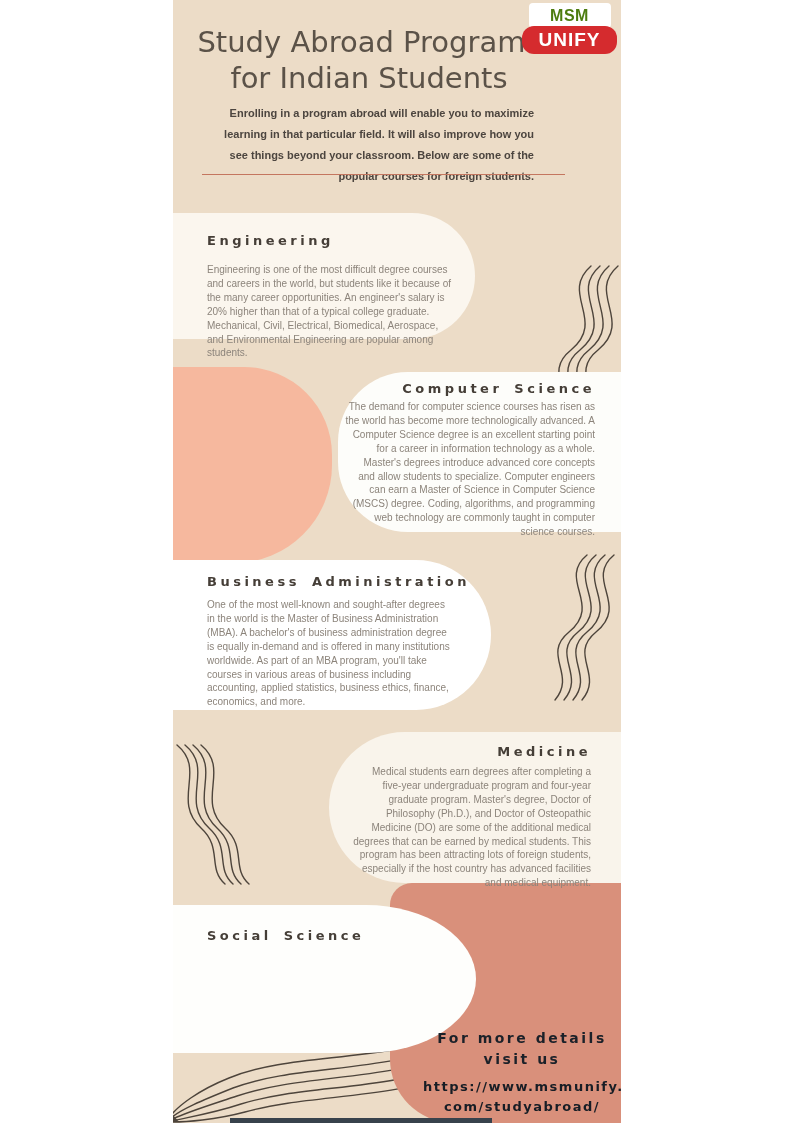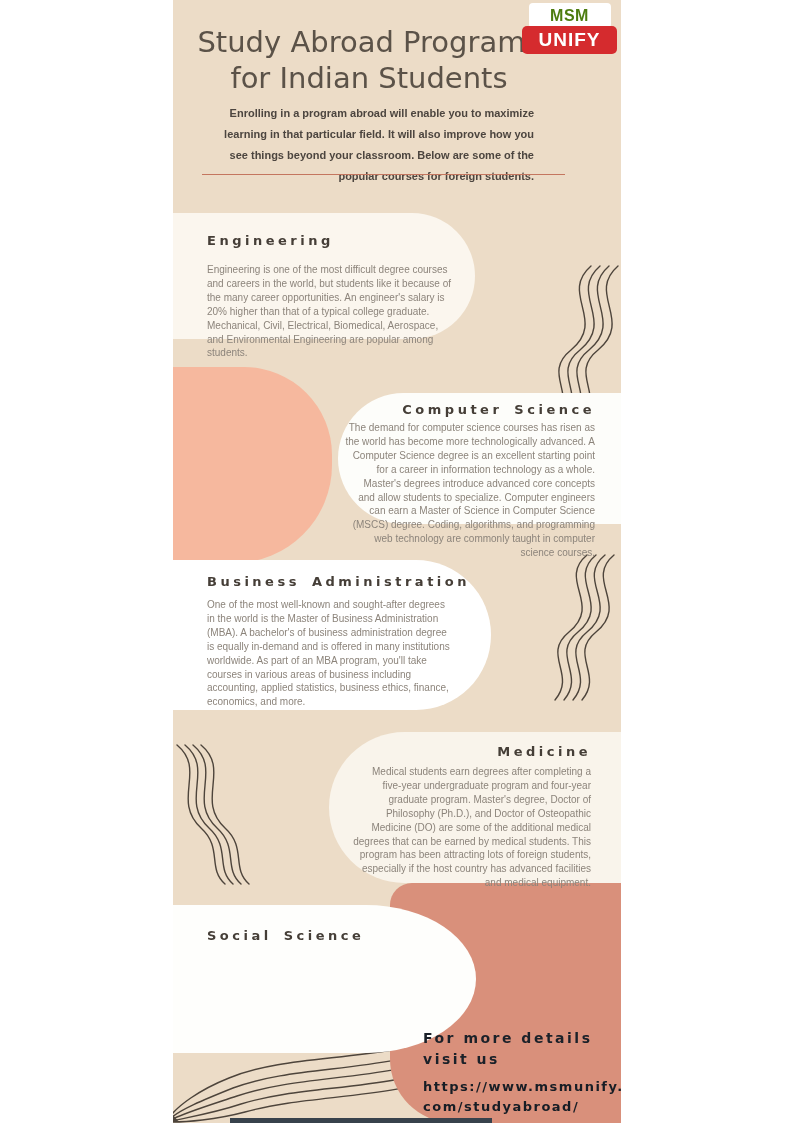--- a/index.html
+++ b/index.html
@@ -11,21 +11,21 @@
     position:absolute;left:173px;top:0;width:448px;height:1123px;
     background:#ecdcc7;overflow:hidden;
   }
   
   .logo{position:absolute;top:3px;right:4px;width:95px;z-index:6;text-align:center;}
   .logo-top{
     width:82px;margin:0 auto;background:#ffffff;border-radius:4px;
     color:#4d7c0f;font-weight:bold;font-size:16px;line-height:25px;letter-spacing:.5px;
   }
   .logo-bottom{
-    width:95px;margin:-2px auto 0;background:#d52b2e;border-radius:5px;
+    width:95px;margin:-2px auto 0;background:#d52b2e;border-radius:12px;
     color:#ffffff;font-weight:bold;font-size:19px;line-height:28px;letter-spacing:1px;
   }
   .title{
     position:absolute;top:24px;left:0;width:392px;z-index:4;
     text-align:center;color:#5b5248;font-size:29px;line-height:36px;
     font-family:"DejaVu Sans",sans-serif;font-weight:500;
   }
   .subtitle{
     position:absolute;top:103px;left:31px;width:330px;z-index:4;
     text-align:right;color:#4c453f;font-weight:bold;font-size:11px;line-height:21px;
@@ -51,36 +51,36 @@
   
   .card{position:absolute;z-index:3;}
   .card h2{
     margin:0;font-size:13px;font-weight:bold;letter-spacing:3.5px;word-spacing:4px;
     color:#453e37;font-family:"DejaVu Sans",sans-serif;
   }
   .card p{margin:0;font-size:10px;line-height:13.9px;color:#8c847b;}
   .card-eng{left:0;top:213px;width:302px;height:126px;background:#fbf6ee;border-radius:0 76px 76px 0;}
   .card-eng h2{position:absolute;left:34px;top:20px;}
   .card-eng p{position:absolute;left:34px;top:50px;width:246px;}
-  .card-cs{right:0;top:393px;width:283px;height:131px;background:#fdfdfa;border-radius:70px 0 0 70px;text-align:right;}
+  .card-cs{right:0;top:372px;width:283px;height:160px;background:#fdfdfa;border-radius:70px 0 0 70px;text-align:right;}
   .card-cs h2{position:absolute;right:26px;top:9px;}
   .card-cs p{position:absolute;right:26px;top:28px;width:250px;}
   .card-ba{left:0;top:560px;width:318px;height:150px;background:#ffffff;border-radius:0 76px 76px 0;}
   .card-ba h2{position:absolute;left:34px;top:14px;}
   .card-ba p{position:absolute;left:34px;top:38px;width:248px;}
   .card-med{right:0;top:732px;width:292px;height:151px;background:#f9f4eb;border-radius:76px 0 0 76px;text-align:right;}
   .card-med h2{position:absolute;right:30px;top:12px;}
   .card-med p{position:absolute;right:30px;top:33px;width:240px;}
   .card-ss{left:0;top:905px;width:303px;height:148px;background:#fefefc;border-radius:0 110px 110px 0/0 74px 74px 0;}
   .card-ss h2{position:absolute;left:34px;top:23px;}
   .card-ss p{position:absolute;left:34px;top:49px;width:220px;}
   
   .footer{
     position:absolute;left:250px;top:1028px;width:198px;z-index:4;
-    text-align:left;color:#1b2129;
+    text-align:center;color:#1b2129;
   }
   .footer .more{
     font-weight:bold;font-size:14px;line-height:21px;letter-spacing:2.5px;
     font-family:"DejaVu Sans",sans-serif;
   }
   .footer .url{
     margin-top:7px;font-weight:bold;font-size:13px;line-height:20px;letter-spacing:1.5px;
     font-family:"DejaVu Sans",sans-serif;color:#171d25;cursor:pointer;
   }
   

